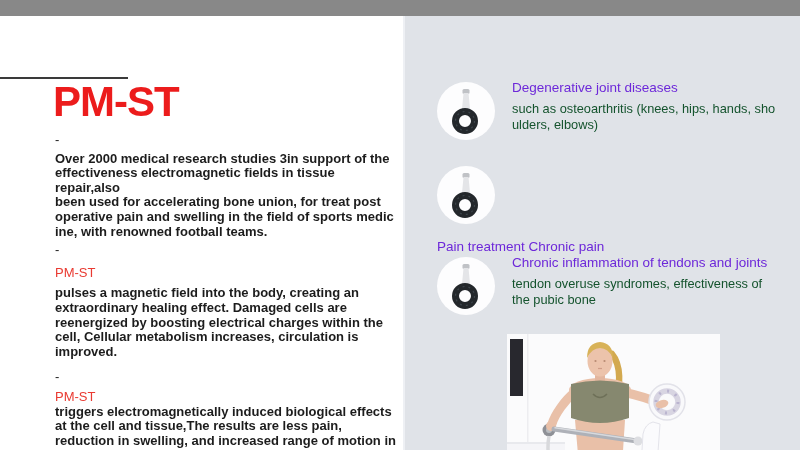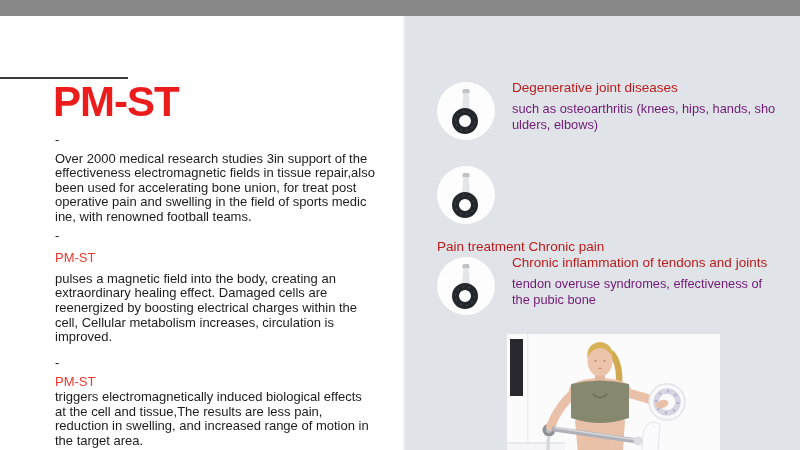--- a/index.html
+++ b/index.html
@@ -5,31 +5,31 @@
   html,body{margin:0;padding:0;background:#888;}
   .slide{position:relative;width:800px;height:450px;background:#ffffff;
          font-family:"Liberation Sans",sans-serif;overflow:hidden;margin:16px auto;}
   .panel{position:absolute;left:403px;top:0;width:397px;height:450px;
          background:#e0e3e8;border-left:2px solid #eef0f4;}
   .topline{position:absolute;left:0;top:61px;width:128px;height:2px;background:#3a3a3a;}
   .title{position:absolute;left:53px;top:64px;margin:0;font-size:42px;font-weight:bold;
          color:#ec1c1c;letter-spacing:-1px;line-height:1.05;}
   .leftcol{position:absolute;left:55px;top:117px;width:345px;
            font-size:13px;line-height:14.6px;color:#1c1c1c;}
-  .para{margin:0;white-space:pre-line;}
+  .para{margin:0;white-space:pre-line;font-weight:bold;}
   .dash{margin:0;}
   .sub{color:#e93a31;}
   .m4{margin-top:4px;}.m5{margin-top:5px;}.m6{margin-top:6px;}
   .m8{margin-top:8px;}.m11{margin-top:11px;}
   .ritem{position:absolute;left:437px;display:flex;gap:17px;width:350px;}
   .r1{top:66px;}.r2{top:150px;flex-direction:column;}.r3{top:241px;}
   .icirc{width:58px;height:58px;flex:0 0 58px;}
   .rtext{margin-top:-2px;width:290px;}
-  .rhead{font-size:13.5px;color:#b91c1c;line-height:16px;}
-  .rbody{font-size:12.8px;color:#701a75;line-height:15.5px;margin-top:5px;white-space:pre-line;}
+  .rhead{font-size:13.5px;color:#6d28d9;line-height:16px;}
+  .rbody{font-size:12.8px;color:#14532d;line-height:15.5px;margin-top:5px;white-space:pre-line;}
   .photo{position:absolute;left:507px;top:318px;width:213px;height:132px;}
 </style>
 </head>
 <body>
 
 <div class="slide">
   <div class="panel"></div>
   <div class="topline"></div>
   <h1 class="title">PM-ST</h1>
 

